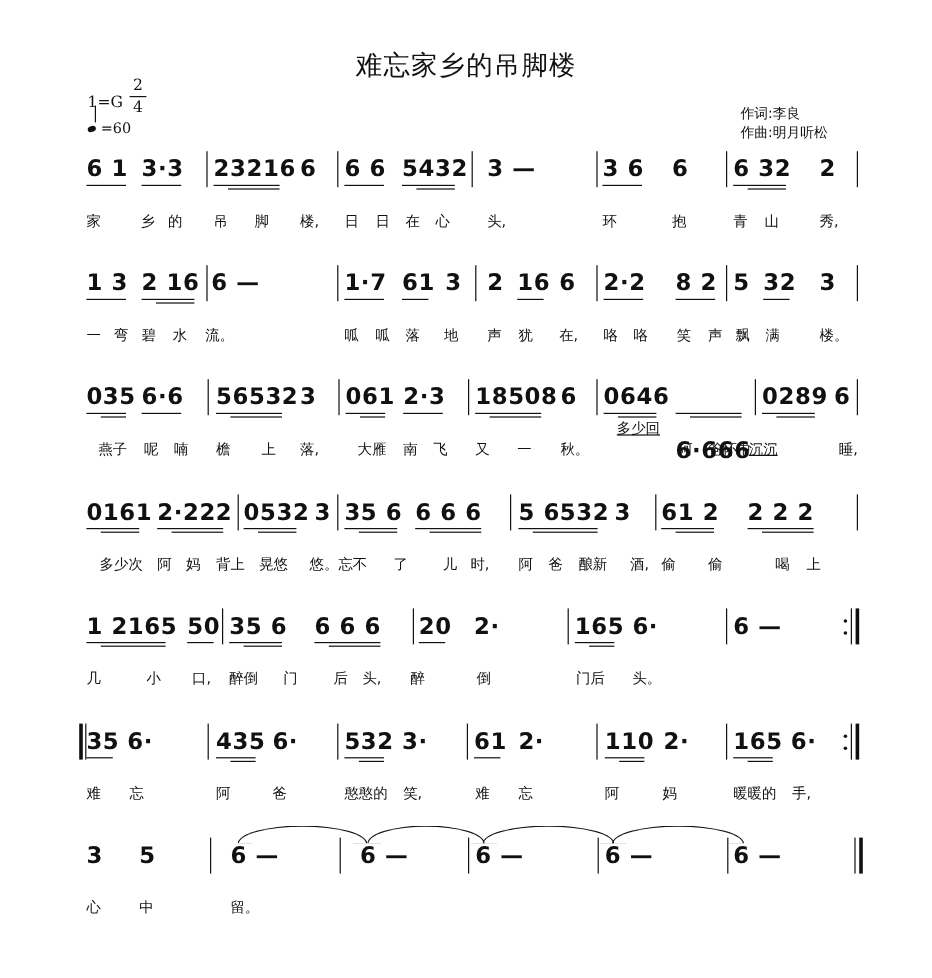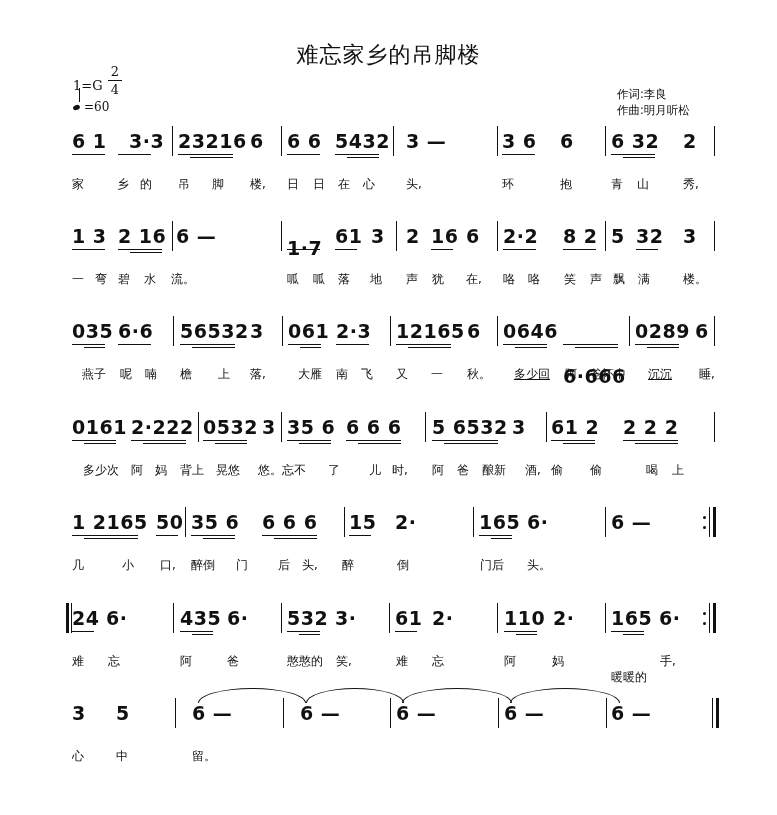--- a/index.html
+++ b/index.html
@@ -36,21 +36,21 @@
 </div>
 <div class="credits">
   <div>作词:李良</div>
   <div>作曲:明月听松</div>
 </div>
 
 <div id="score">
     <div class="sys" style="top: 130px;">
       <div class="g" style="left: 72px; top: 0px;">6 1</div>
       <div class="ul" style="left: 72px; top: 24px; width: 33px;"></div>
-      <div class="g" style="left: 118px; top: 0px; margin-left: 11px;">3·3</div>
+      <div class="g" style="left: 118px; top: 0px;">3·3</div>
       <div class="ul" style="left: 118px; top: 24px; width: 33px;"></div>
       <div class="g" style="left: 178px; top: 0px;">23216</div>
       <div class="ul" style="left: 178px; top: 24px; width: 55px;"></div>
       <div class="ul" style="left: 190px; top: 27px; width: 43px;"></div>
       <div class="g" style="left: 250px; top: 0px;">6</div>
       <div class="g" style="left: 287px; top: 0px;">6 6</div>
       <div class="ul" style="left: 287px; top: 24px; width: 33px;"></div>
       <div class="g" style="left: 335px; top: 0px;">5432</div>
       <div class="ul" style="left: 335px; top: 24px; width: 44px;"></div>
       <div class="ul" style="left: 347px; top: 27px; width: 32px;"></div>
@@ -85,21 +85,21 @@
       <div class="ly" style="left: 637px; top: 46px;">山</div>
       <div class="ly" style="left: 683px; top: 46px;">秀,</div>
     </div>
     <div class="sys" style="top: 225px;">
       <div class="g" style="left: 72px; top: 0px;">1 3</div>
       <div class="ul" style="left: 72px; top: 24px; width: 33px;"></div>
       <div class="g" style="left: 118px; top: 0px;">2 16</div>
       <div class="ul" style="left: 118px; top: 24px; width: 44px;"></div>
       <div class="ul" style="left: 130px; top: 27px; width: 32px;"></div>
       <div class="g" style="left: 176px; top: 0px;">6 —</div>
-      <div class="g" style="left: 287px; top: 12px;">1·7</div>
+      <div class="g" style="left: 287px; top: 0px;">1·7</div>
       <div class="ul" style="left: 287px; top: 24px; width: 33px;"></div>
       <div class="g" style="left: 335px; top: 0px;">61</div>
       <div class="ul" style="left: 335px; top: 24px; width: 22px;"></div>
       <div class="g" style="left: 371px; top: 0px;">3</div>
       <div class="g" style="left: 406px; top: 0px;">2</div>
       <div class="g" style="left: 431px; top: 0px;">16</div>
       <div class="ul" style="left: 431px; top: 24px; width: 22px;"></div>
       <div class="g" style="left: 466px; top: 0px;">6</div>
       <div class="g" style="left: 503px; top: 0px;">2·2</div>
       <div class="ul" style="left: 503px; top: 24px; width: 33px;"></div>
@@ -143,21 +143,21 @@
       <div class="ul" style="left: 118px; top: 24px; width: 33px;"></div>
       <div class="g" style="left: 180px; top: 0px;">56532</div>
       <div class="ul" style="left: 180px; top: 24px; width: 55px;"></div>
       <div class="ul" style="left: 192px; top: 27px; width: 43px;"></div>
       <div class="g" style="left: 250px; top: 0px;">3</div>
       <div class="g" style="left: 288px; top: 0px;">061</div>
       <div class="ul" style="left: 288px; top: 24px; width: 33px;"></div>
       <div class="ul" style="left: 300px; top: 27px; width: 21px;"></div>
       <div class="g" style="left: 336px; top: 0px;">2·3</div>
       <div class="ul" style="left: 336px; top: 24px; width: 33px;"></div>
-      <div class="g" style="left: 396px; top: 0px;">12165</div>
+      <div class="g" style="left: 396px; top: 0px;">18508</div>
       <div class="ul" style="left: 396px; top: 24px; width: 55px;"></div>
       <div class="ul" style="left: 408px; top: 27px; width: 43px;"></div>
       <div class="g" style="left: 467px; top: 0px;">6</div>
       <div class="g" style="left: 503px; top: 0px;">0646</div>
       <div class="ul" style="left: 503px; top: 24px; width: 44px;"></div>
       <div class="ul" style="left: 515px; top: 27px; width: 32px;"></div>
       <div class="g" style="left: 563px; top: 0px; margin-top: 45px;">6·666</div>
       <div class="ul" style="left: 563px; top: 24px; width: 55px;"></div>
       <div class="ul" style="left: 575px; top: 27px; width: 43px;"></div>
       <div class="g" style="left: 635px; top: 0px;">0289</div>
@@ -175,24 +175,24 @@
       <div class="ly" style="left: 145px; top: 46px;">喃</div>
       <div class="ly" style="left: 180px; top: 46px;">檐</div>
       <div class="ly" style="left: 218px; top: 46px;">上</div>
       <div class="ly" style="left: 250px; top: 46px;">落,</div>
       <div class="ly" style="left: 298px; top: 46px;">大雁</div>
       <div class="ly" style="left: 336px; top: 46px;">南</div>
       <div class="ly" style="left: 361px; top: 46px;">飞</div>
       <div class="ly" style="left: 396px; top: 46px;">又</div>
       <div class="ly" style="left: 431px; top: 46px;">一</div>
       <div class="ly" style="left: 467px; top: 46px;">秋。</div>
-      <div class="ly" style="left: 514px; top: 46px; text-decoration: underline;">多少回</div>
+      <div class="ly" style="left: 514px; top: 29px; text-decoration: underline;">多少回</div>
       <div class="ly" style="left: 565px; top: 46px;">阿</div>
       <div class="ly" style="left: 590px; top: 46px;">爸怀中</div>
-      <div class="ly" style="left: 648px; top: 46px; text-decoration: underline;">沉沉</div>
+      <div class="ly" style="left: 624px; top: 46px; text-decoration: underline;">沉沉</div>
       <div class="ly" style="left: 699px; top: 46px;">睡,</div>
     </div>
     <div class="sys" style="top: 416px;">
       <div class="g" style="left: 72px; top: 0px;">0161</div>
       <div class="ul" style="left: 72px; top: 24px; width: 44px;"></div>
       <div class="ul" style="left: 84px; top: 27px; width: 32px;"></div>
       <div class="g" style="left: 131px; top: 0px;">2·222</div>
       <div class="ul" style="left: 131px; top: 24px; width: 55px;"></div>
       <div class="ul" style="left: 143px; top: 27px; width: 43px;"></div>
       <div class="g" style="left: 203px; top: 0px;">0532</div>
@@ -243,21 +243,21 @@
       <div class="ul" style="left: 72px; top: 24px; width: 66px;"></div>
       <div class="ul" style="left: 84px; top: 27px; width: 54px;"></div>
       <div class="g" style="left: 156px; top: 0px;">50</div>
       <div class="ul" style="left: 156px; top: 24px; width: 22px;"></div>
       <div class="g" style="left: 191px; top: 0px;">35 6</div>
       <div class="ul" style="left: 191px; top: 24px; width: 44px;"></div>
       <div class="ul" style="left: 203px; top: 27px; width: 32px;"></div>
       <div class="g" style="left: 262px; top: 0px;">6 6 6</div>
       <div class="ul" style="left: 262px; top: 24px; width: 55px;"></div>
       <div class="ul" style="left: 274px; top: 27px; width: 43px;"></div>
-      <div class="g" style="left: 349px; top: 0px;">15</div>
+      <div class="g" style="left: 349px; top: 0px;">20</div>
       <div class="ul" style="left: 349px; top: 24px; width: 22px;"></div>
       <div class="g" style="left: 395px; top: 0px;">2·</div>
       <div class="g" style="left: 479px; top: 0px;">165</div>
       <div class="ul" style="left: 479px; top: 24px; width: 33px;"></div>
       <div class="ul" style="left: 491px; top: 27px; width: 21px;"></div>
       <div class="g" style="left: 527px; top: 0px;">6·</div>
       <div class="g" style="left: 611px; top: 0px;">6 —</div>
       <div class="bar" style="left: 185px; top: -4px;"></div>
       <div class="bar" style="left: 344px; top: -4px;"></div>
       <div class="bar" style="left: 473px; top: -4px;"></div>
@@ -272,21 +272,21 @@
       <div class="ly" style="left: 191px; top: 46px;">醉倒</div>
       <div class="ly" style="left: 236px; top: 46px;">门</div>
       <div class="ly" style="left: 278px; top: 46px;">后</div>
       <div class="ly" style="left: 302px; top: 46px;">头,</div>
       <div class="ly" style="left: 342px; top: 46px;">醉</div>
       <div class="ly" style="left: 397px; top: 46px;">倒</div>
       <div class="ly" style="left: 480px; top: 46px;">门后</div>
       <div class="ly" style="left: 527px; top: 46px;">头。</div>
     </div>
     <div class="sys" style="top: 607px;">
-      <div class="g" style="left: 72px; top: 0px;">24</div>
+      <div class="g" style="left: 72px; top: 0px;">35</div>
       <div class="ul" style="left: 72px; top: 24px; width: 22px;"></div>
       <div class="g" style="left: 106px; top: 0px;">6·</div>
       <div class="g" style="left: 180px; top: 0px;">435</div>
       <div class="ul" style="left: 180px; top: 24px; width: 33px;"></div>
       <div class="ul" style="left: 192px; top: 27px; width: 21px;"></div>
       <div class="g" style="left: 227px; top: 0px;">6·</div>
       <div class="g" style="left: 287px; top: 0px;">532</div>
       <div class="ul" style="left: 287px; top: 24px; width: 33px;"></div>
       <div class="ul" style="left: 299px; top: 27px; width: 21px;"></div>
       <div class="g" style="left: 335px; top: 0px;">3·</div>
@@ -315,21 +315,21 @@
       <div class="ly" style="left: 72px; top: 46px;">难</div>
       <div class="ly" style="left: 108px; top: 46px;">忘</div>
       <div class="ly" style="left: 180px; top: 46px;">阿</div>
       <div class="ly" style="left: 227px; top: 46px;">爸</div>
       <div class="ly" style="left: 287px; top: 46px;">憨憨的</div>
       <div class="ly" style="left: 336px; top: 46px;">笑,</div>
       <div class="ly" style="left: 396px; top: 46px;">难</div>
       <div class="ly" style="left: 432px; top: 46px;">忘</div>
       <div class="ly" style="left: 504px; top: 46px;">阿</div>
       <div class="ly" style="left: 552px; top: 46px;">妈</div>
-      <div class="ly" style="left: 611px; top: 46px; margin-top: 16px;">暖暖的</div>
+      <div class="ly" style="left: 611px; top: 46px;">暖暖的</div>
       <div class="ly" style="left: 660px; top: 46px;">手,</div>
     </div>
     <div class="sys" style="top: 702px;">
       <div class="g" style="left: 72px; top: 0px;">3</div>
       <div class="g" style="left: 116px; top: 0px;">5</div>
       <div class="g" style="left: 192px; top: 0px;">6 —</div>
       <div class="g" style="left: 300px; top: 0px;">6 —</div>
       <div class="g" style="left: 396px; top: 0px;">6 —</div>
       <div class="g" style="left: 504px; top: 0px;">6 —</div>
       <div class="g" style="left: 611px; top: 0px;">6 —</div>

